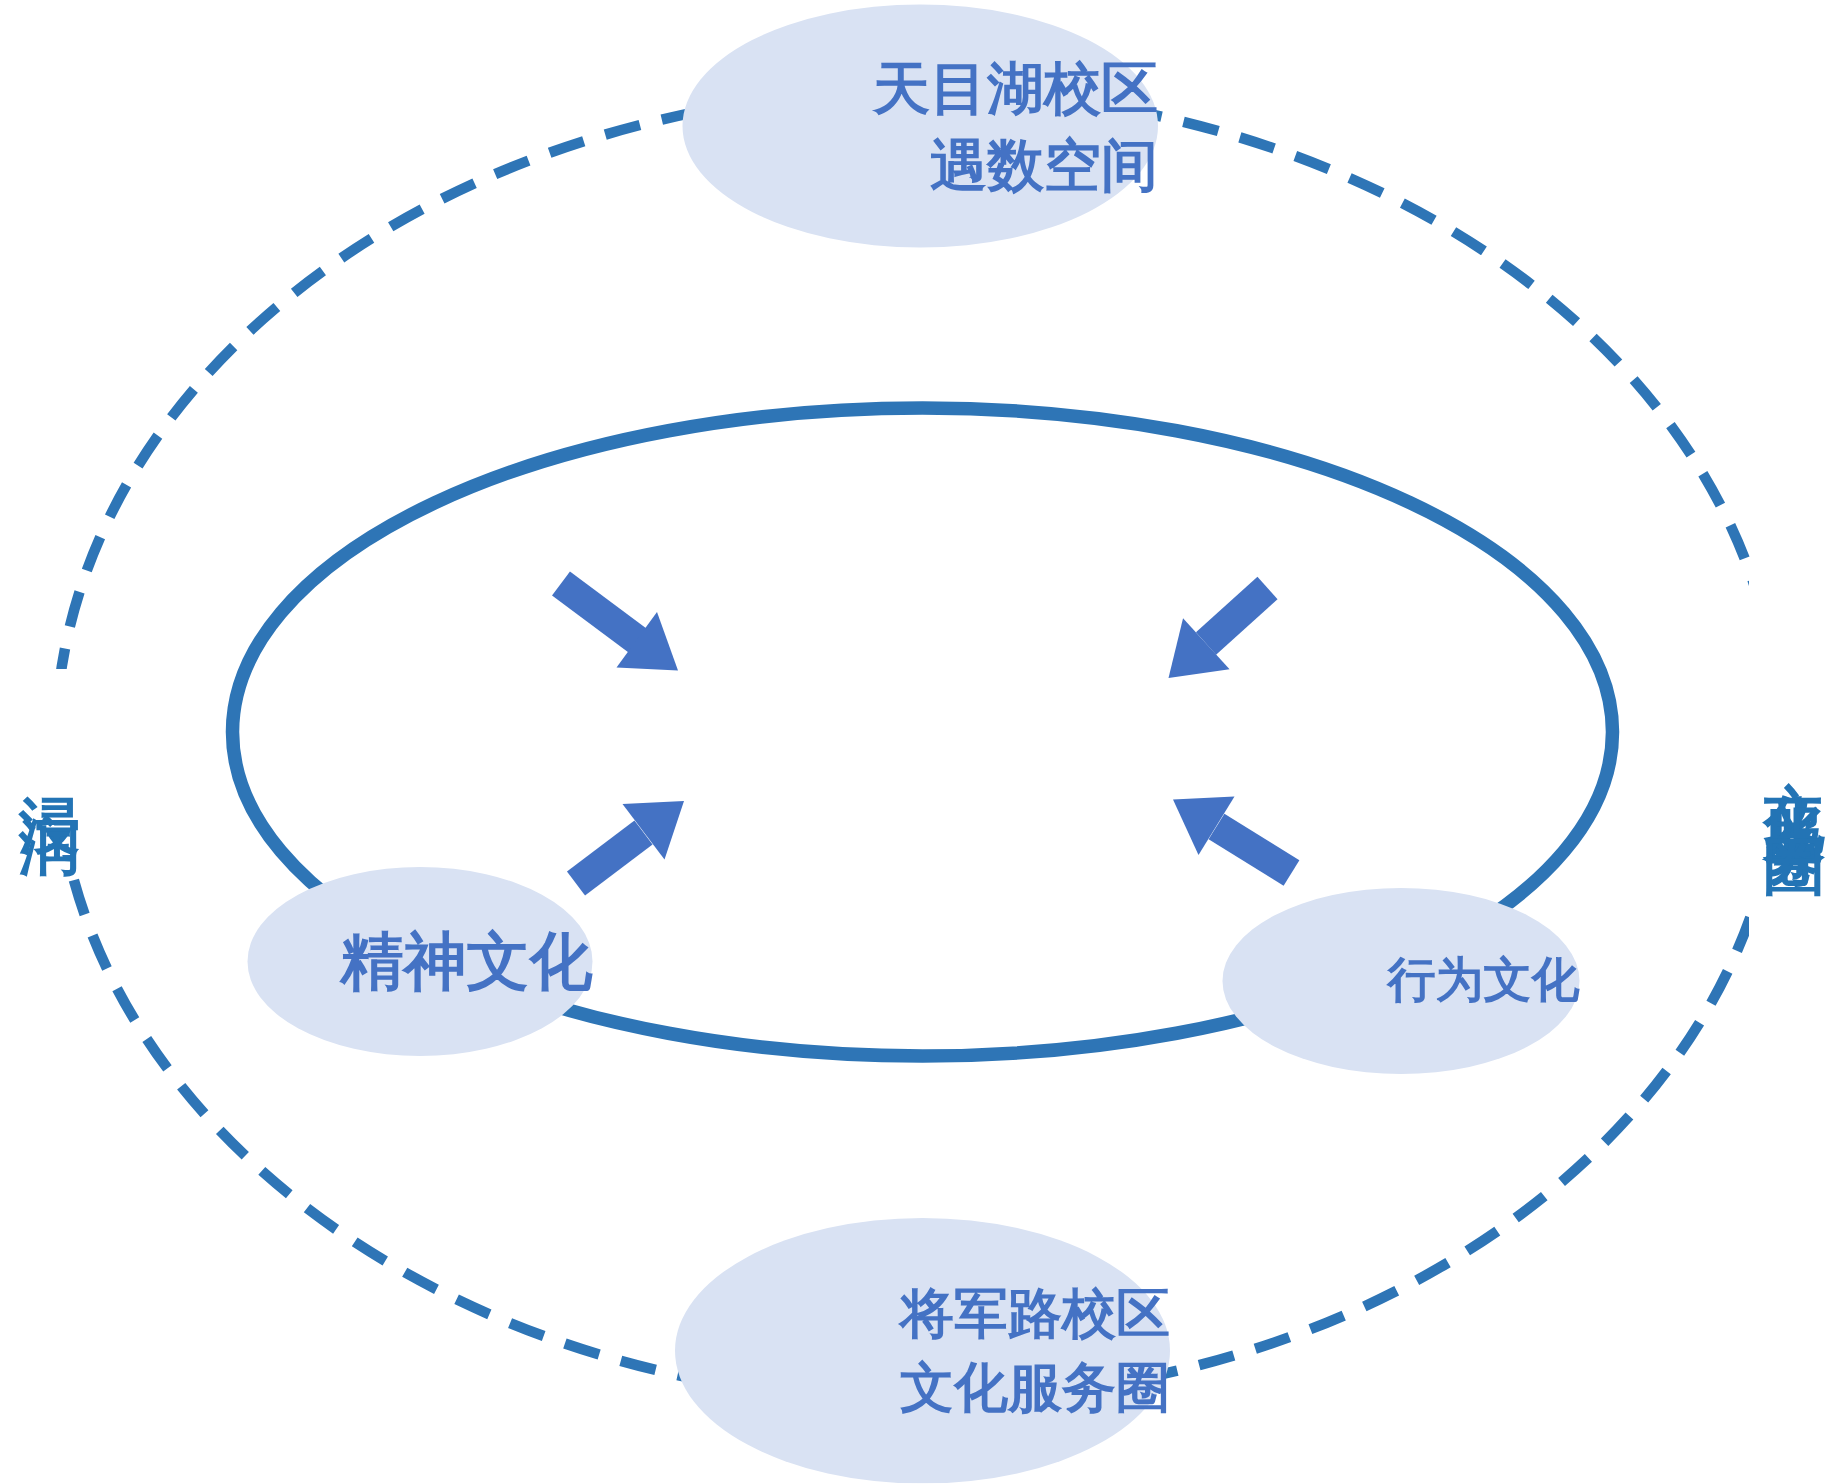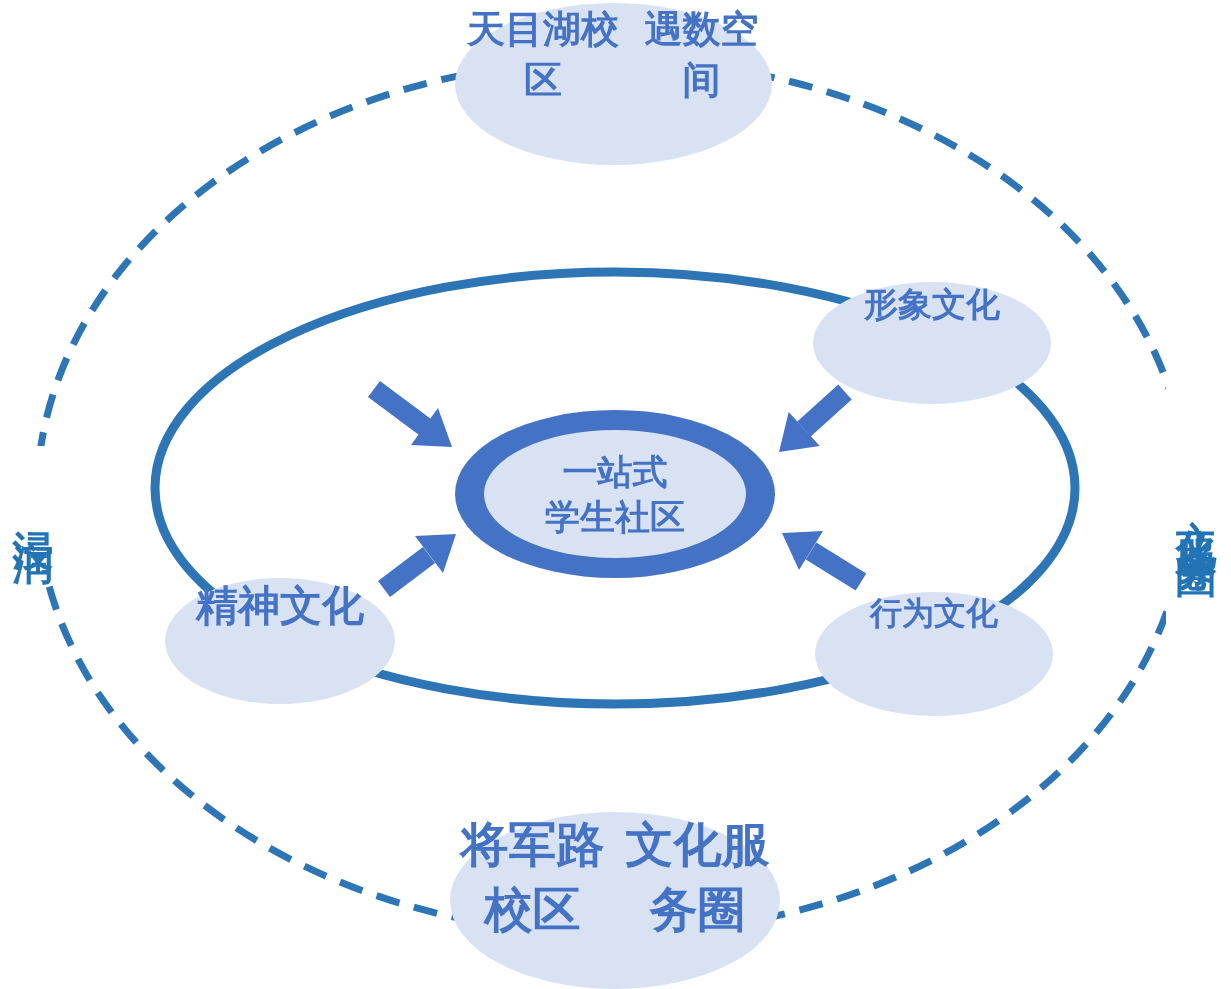--- a/index.html
+++ b/index.html
@@ -37,29 +37,30 @@
     stroke-width: 20;
   }
   .arrow-head {
     fill: var(--arrow, #4472c4);
   }
   .node {
     position: absolute;
     background: var(--node-fill, #d9e2f3);
     border-radius: 50%;
     display: flex;
-    align-items: flex-start;
+    flex-direction: column;
+    align-items: flex-end;
     justify-content: center;
     color: var(--node-text, #4472c4);
     font-weight: bold;
     text-align: center;
     z-index: 2;
   }
   .node-top    { left: 455px; top: 3px;   width: 317px; height: 162px; font-size: 38px; line-height: 1.35; }
-  .node-bottom { left: 450px; top: 812px; width: 330px; height: 177px; font-size: 48px; line-height: 1.35; }
+  .node-bottom { left: 450px; top: 812px; width: 330px; height: 177px; font-size: 36px; line-height: 1.35; }
   .node-env      { left: 173px; top: 278px; width: 244px; height: 124px; font-size: 34px; }
   .node-image    { left: 813px; top: 282px; width: 238px; height: 122px; font-size: 34px; }
   .node-spirit   { left: 165px; top: 578px; width: 230px; height: 126px; font-size: 42px; }
   .node-behavior { left: 815px; top: 592px; width: 238px; height: 124px; font-size: 32px; }
   .center-outer {
     position: absolute;
     left: 455px; top: 410px;
     width: 320px; height: 168px;
     background: var(--center-ring, #4472c4);
     border-radius: 50%;
@@ -124,30 +125,21 @@
       <polygon class="arrow-head" points="823,531 799,570 782,533"></polygon>
     </g>
   </svg>
 
   <div class="node node-top">
     <span class="node-line">天目湖校区</span>
     <span class="node-line">遇数空间</span>
   </div>
 
 
-  <div class="node node-image">
-    <span class="node-line">形象文化</span>
-  </div>
 
-  <div class="center-outer">
-    <div class="center-inner">
-      <span class="node-line">一站式</span>
-      <span class="node-line">学生社区</span>
-    </div>
-  </div>
 
   <div class="node node-spirit">
     <span class="node-line">精神文化</span>
   </div>
 
   <div class="node node-behavior">
     <span class="node-line">行为文化</span>
   </div>
 
   <div class="node node-bottom">

